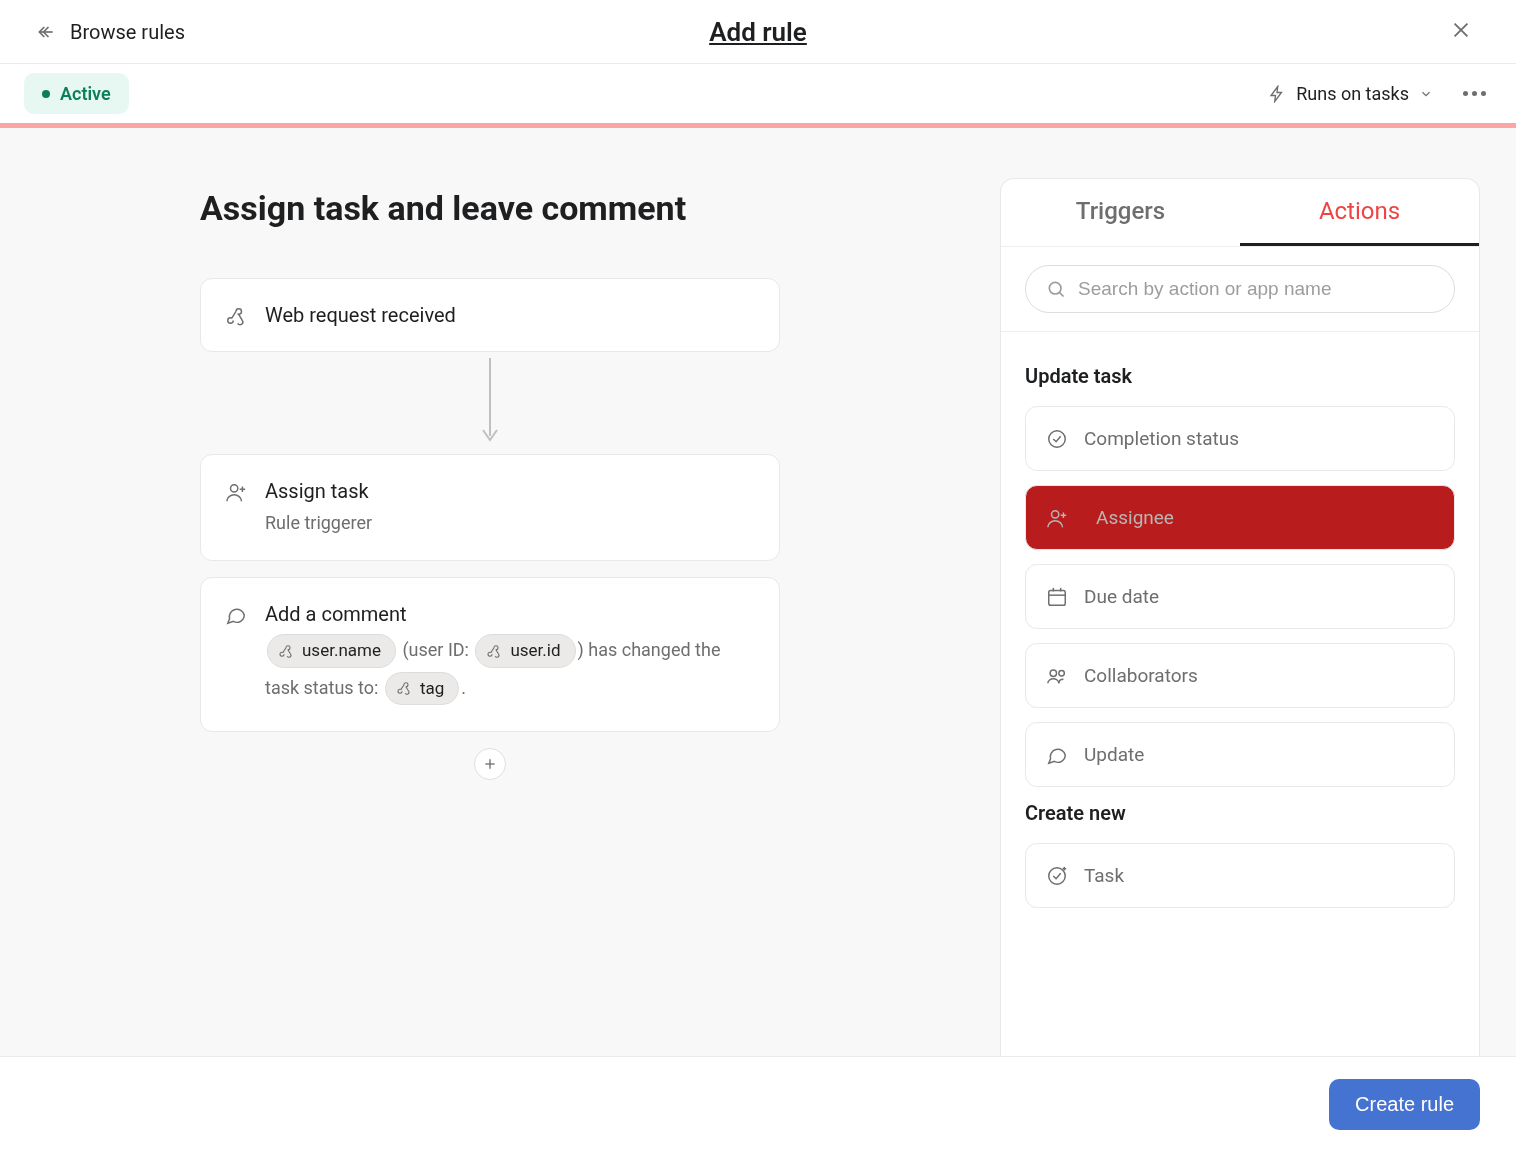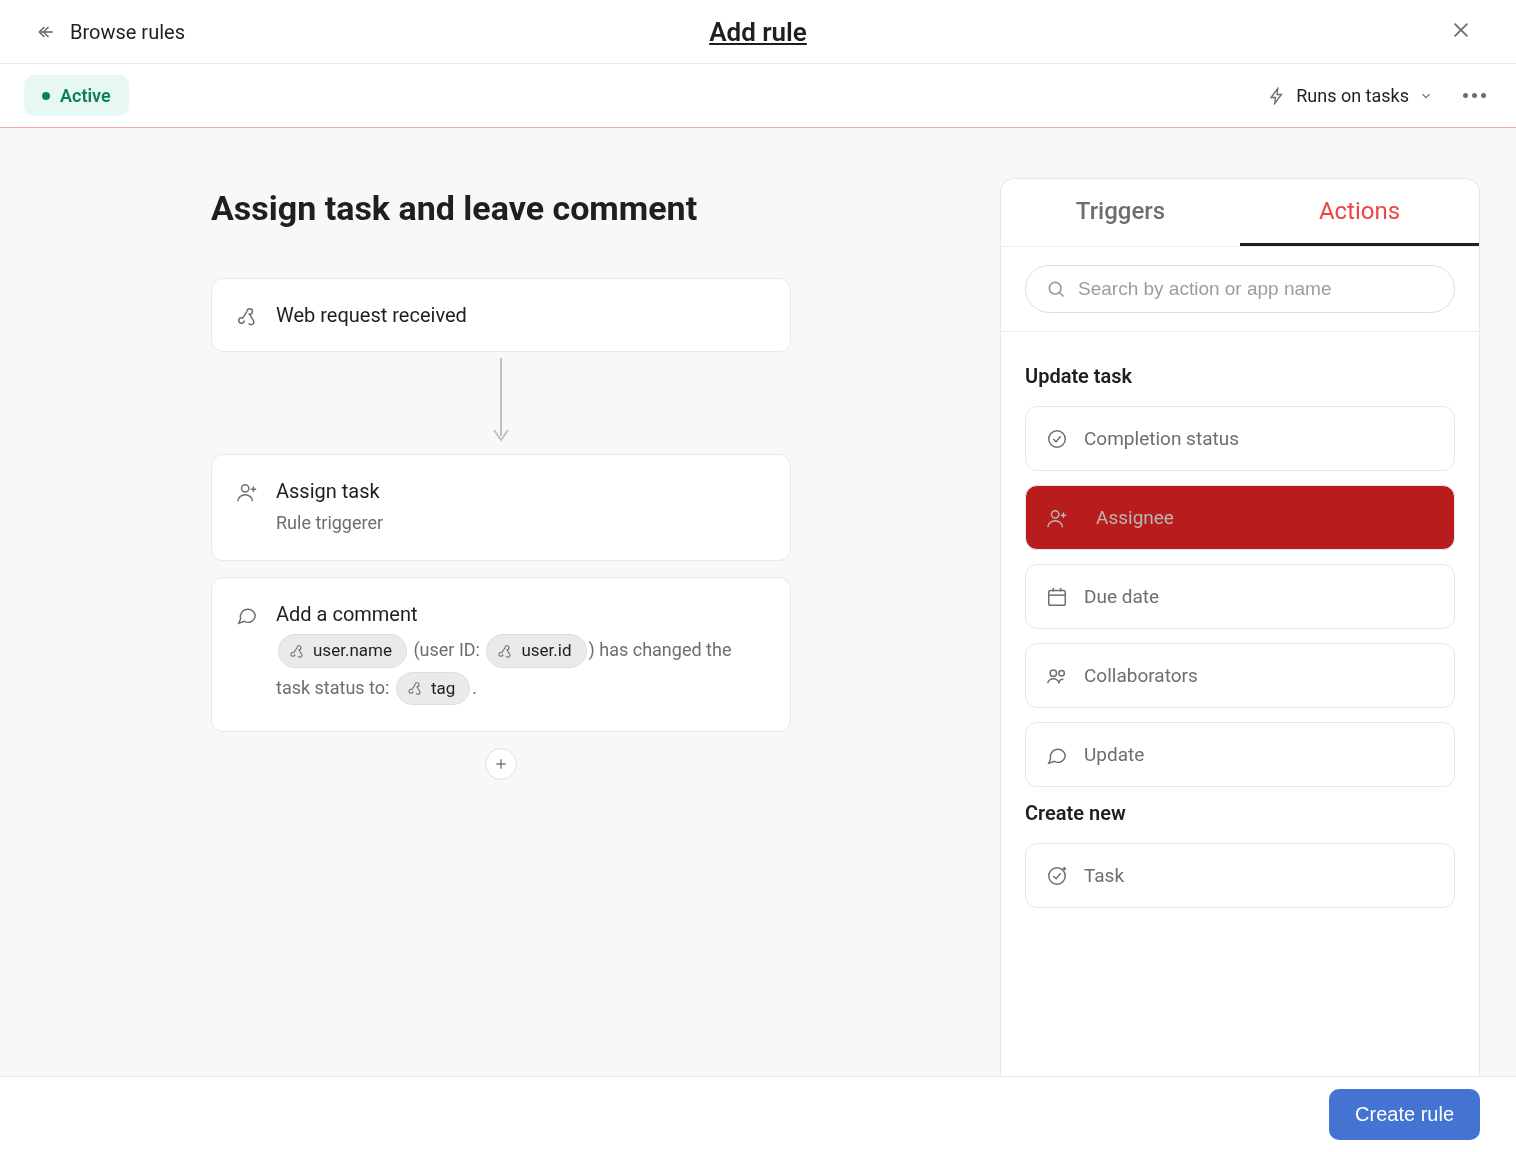--- a/index.html
+++ b/index.html
@@ -32,21 +32,21 @@
 .topbar-title { font-size: 26px; font-weight: 600; position: absolute; left: 50%; transform: translateX(-50%); text-decoration: underline; }
 .close-btn { cursor: pointer; padding: 8px; border-radius: 6px; }
 .close-x { width: 22px; height: 22px; stroke: #6d6e6f; stroke-width: 2; fill: none; }
 
 .subbar {
   display: flex;
   align-items: center;
   justify-content: space-between;
   height: 64px;
   padding: 0 24px;
-  border-bottom: 1px solid #fca5a5;
+  border-bottom: 5px solid #fca5a5;
   text-align: center;
 }
 .status-pill {
   display: inline-flex;
   align-items: center;
   gap: 10px;
   background: #e7f8f2;
   color: #0d7f56;
   font-weight: 600;
   font-size: 18px;
@@ -64,21 +64,21 @@
 
 .main {
   flex: 1;
   background: #f9f8f8;
   position: relative;
   overflow: hidden;
 }
 
 .canvas {
   position: absolute;
-  left: 211px;
+  left: 200px;
   top: 60px;
   width: 580px;
 }
 .rule-title {
   font-size: 34px;
   font-weight: 700;
   margin-bottom: 50px;
   color: #1e1f21;
 }
 .card {
@@ -177,21 +177,21 @@
   border: 1px solid #e8e8e8; border-radius: 12px;
   padding: 20px 20px; margin-bottom: 14px;
   cursor: pointer; background: #fff;
   font-size: 19px; color: #6d6e6f;
 }
 .action-item.disabled { background: #b91c1c; color: #b6b6b6; cursor: default; gap: 28px; }
 .action-item.disabled svg { stroke: #b6b6b6; }
 .action-item svg { width: 22px; height: 22px; stroke: #6d6e6f; stroke-width: 1.6; fill: none; flex-shrink:0; }
 
 .footer {
-  height: 76px;
+  height: 96px;
   border-top: 1px solid #edeae9;
   display: flex;
   align-items: center;
   justify-content: flex-end;
   padding: 0 36px;
   background: #fff;
 }
 .create-btn {
   background: #4573d2;
   color: #fff;

